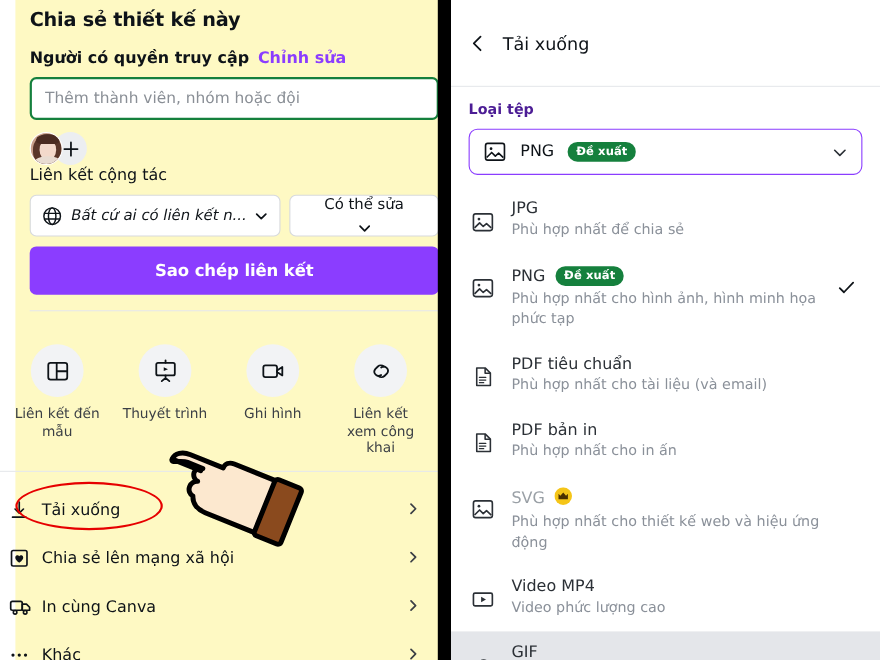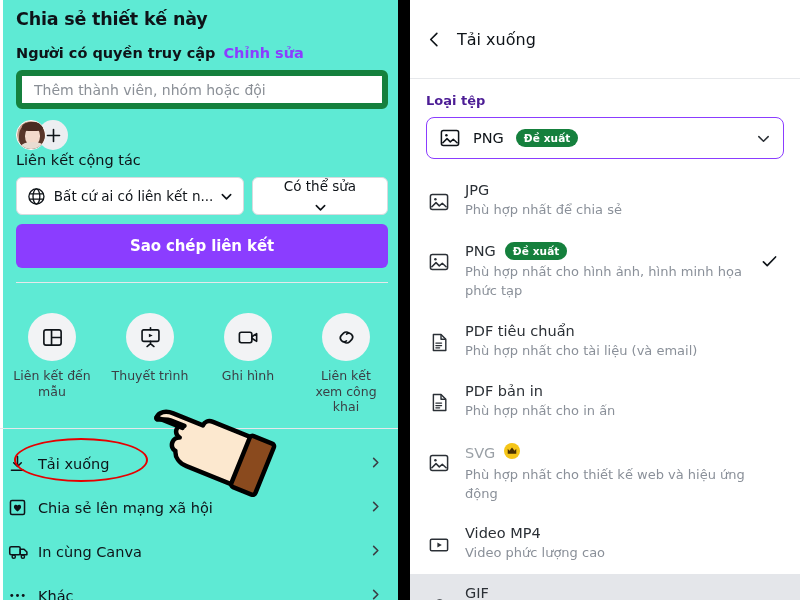--- a/index.html
+++ b/index.html
@@ -6,41 +6,41 @@
   html, body {
     width: 800px; height: 600px;
     font-family: "DejaVu Sans", "Liberation Sans", sans-serif;
     background: #ffffff;
     overflow: hidden;
   }
   #root { position: relative; width: 800px; height: 600px; }
 
   
   #left-panel {
-    position: absolute; left: 3px; top: 0;
+    position: absolute; left: 14px; top: 0;
     width: 398px; height: 600px;
-    background: #5eead4;
+    background: #fef9c3;
     padding: 0 13px;
   }
   .share-title {
     font-size: 17.5px; font-weight: bold; color: #0e1318;
     letter-spacing: -.2px;
     padding-top: 9px;
   }
   .access-row {
     display: flex; align-items: baseline; gap: 8px;
     margin-top: 16px;
   }
   .access-label { font-size: 14.5px; font-weight: bold; color: #0e1318; }
   .access-edit { font-size: 14.5px; font-weight: bold; color: #8b3dff; cursor: pointer; }
 
   .member-input {
     margin-top: 9px;
     width: 100%; height: 39px;
-    border: 6px solid #15803d; border-radius: 6px;
+    border: 2px solid #15803d; border-radius: 6px;
     background: #fff;
     font-family: "DejaVu Sans", "Liberation Sans", sans-serif;
     font-size: 14px; color: #8a8f96;
     padding: 0 12px;
     outline: none;
   }
   .member-input::placeholder { color: #8a8f96; }
 
   .avatar-row { display: flex; align-items: center; margin-top: 9px; position: relative; height: 34px; }
   .avatar {
@@ -76,21 +76,21 @@
   .plus-btn svg { display: block; }
 
   .collab-label { font-size: 14.5px; font-weight: normal; color: #0e1318; }
 
   .selects-row { display: flex; gap: 8px; margin-top: 9px; }
   .select-box {
     height: 38px; border: 1px solid #d7dade; border-radius: 6px;
     background: #fff; display: flex; align-items: center;
     padding: 0 10px; gap: 8px; cursor: pointer;
   }
-  #link-scope-select { width: 228px; }
+  #link-scope-select { width: 228px; font-style: italic; }
   #link-perm-select { width: 136px; justify-content: space-between; padding: 0 12px; flex-direction: column; }
   .select-text { font-size: 13.5px; color: #0e1318; white-space: nowrap; overflow: hidden; }
   .chev-dn { flex: none; }
 
   .copy-link-btn {
     margin-top: 9px; width: 100%; height: 44px;
     background: #8b3dff; border: none; border-radius: 6px;
     color: #fff; font-size: 15px; font-weight: bold;
     font-family: "DejaVu Sans", "Liberation Sans", sans-serif;
     cursor: pointer; letter-spacing: -.1px;

